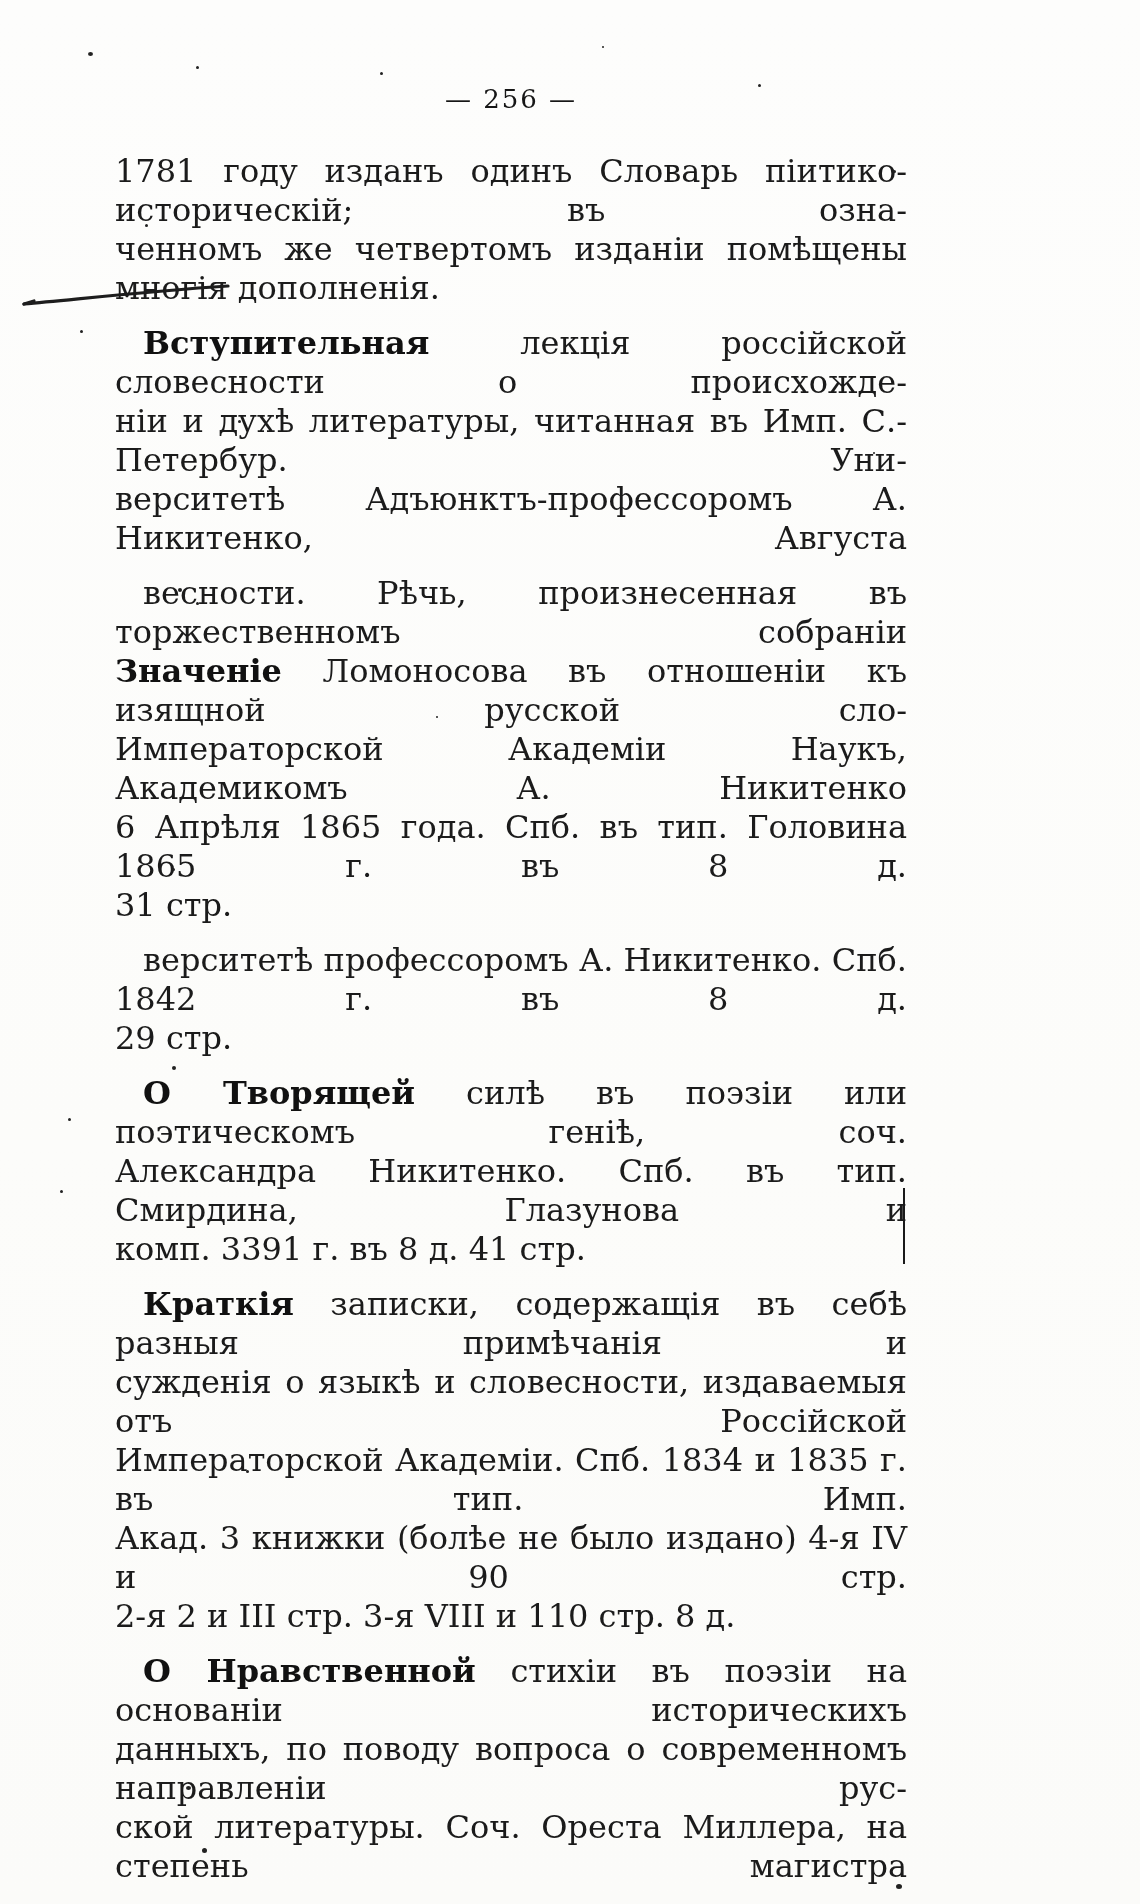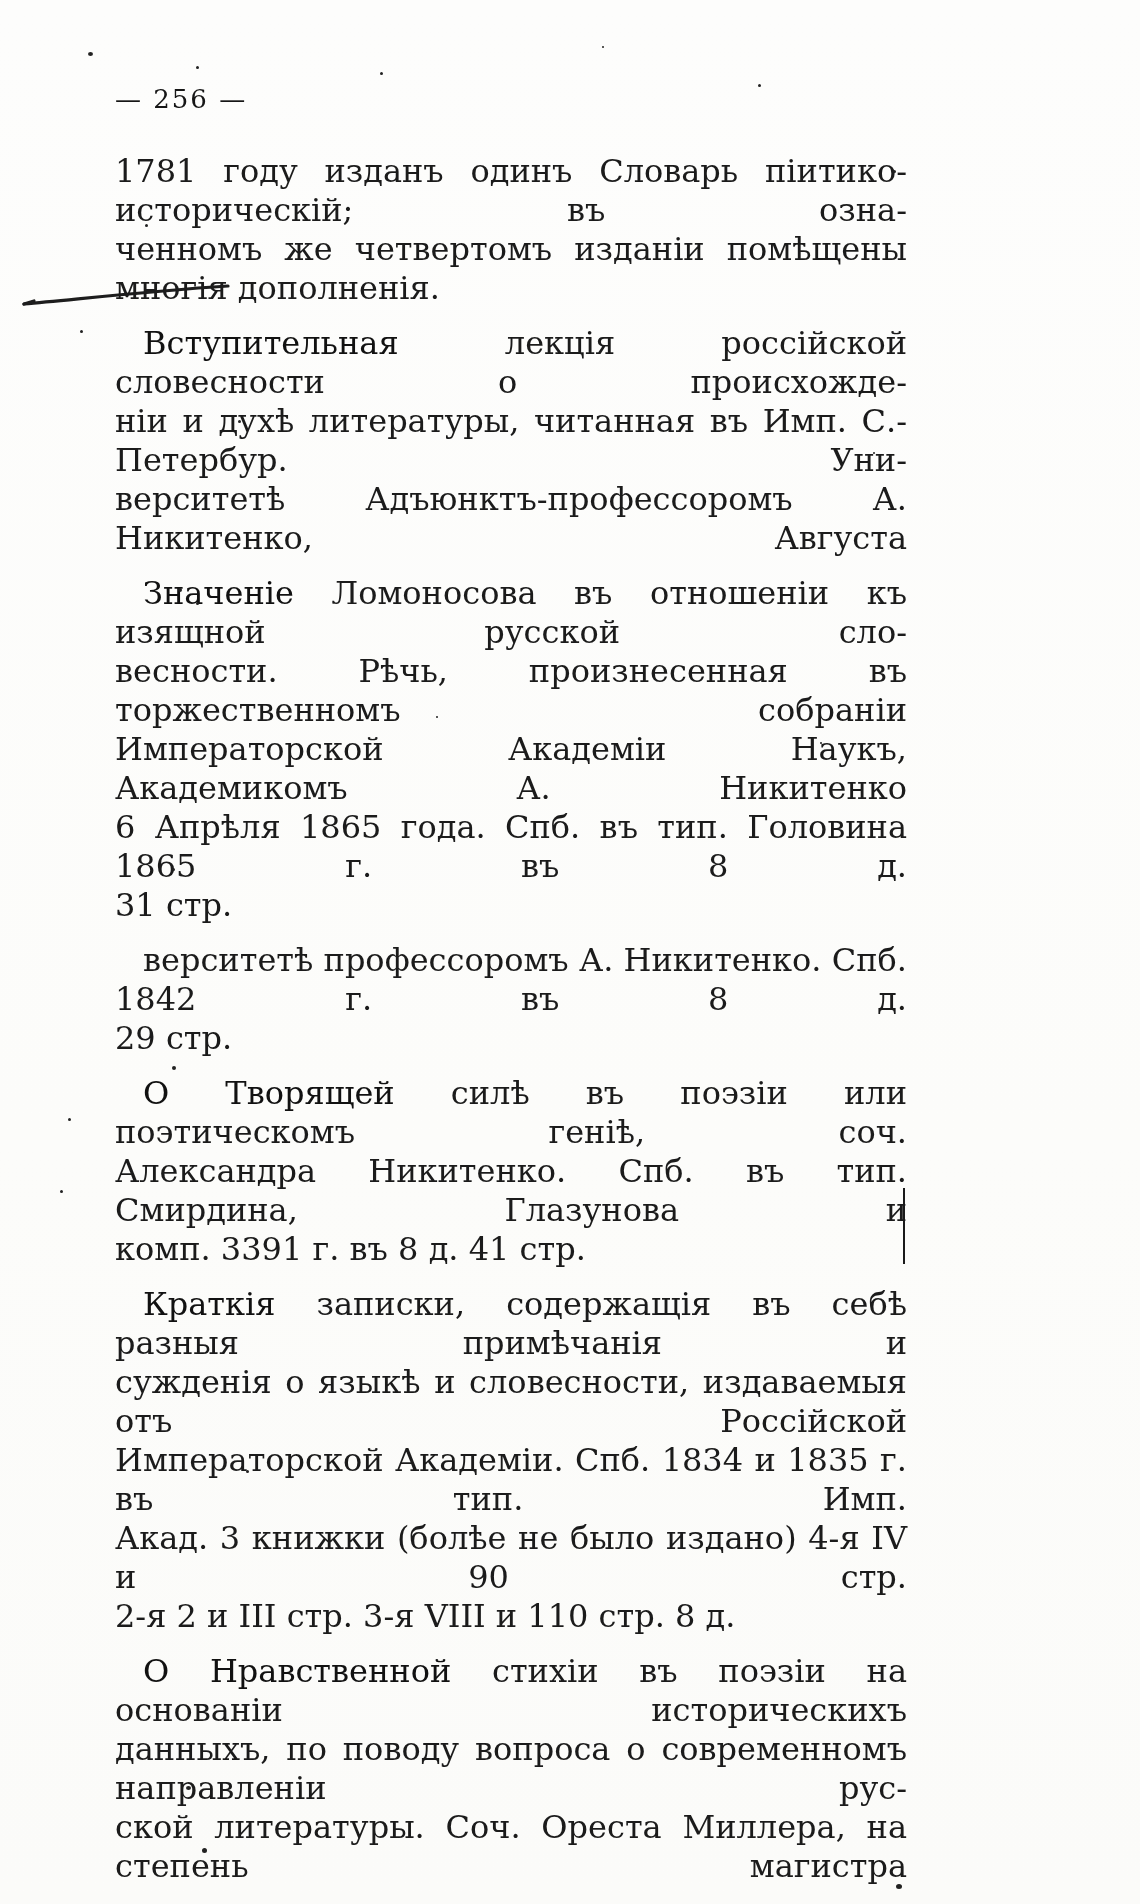--- a/index.html
+++ b/index.html
@@ -16,20 +16,21 @@
     font-family: "DejaVu Serif", "Liberation Serif", serif;
     color: #1c1c1c;
   }
   .page-column {
     position: absolute;
     left: 115px;
     top: 84px;
     width: 792px;
   }
   .page-number {
+    text-align: center;
     font-size: 26px;
     letter-spacing: 2px;
     line-height: 30px;
     margin-bottom: 38px;
     color: #161616;
   }
   .para {
     font-size: 32px;
     line-height: 39px;
     margin-bottom: 16px;
@@ -40,21 +41,21 @@
     text-align-last: justify;
     min-height: 39px;
   }
   .ln.end {
     text-align-last: left;
   }
   .indent-first .ln:first-child {
     text-indent: 28px;
   }
   .lead {
-    font-weight: normal;
+    font-weight: bold;
     color: #111111;
   }
   
   .speck {
     position: absolute;
     background: #222222;
     border-radius: 50%;
   }
   .edge-line {
     position: absolute;
@@ -84,22 +85,22 @@
     <div class="ln end"><span>ченномъ же четвертомъ изданіи помѣщены многія дополненія.</span></div>
   </div>
 
   <div class="para indent-first">
     <div class="ln"><span class="lead">Вступительная</span><span> лекція россійской словесности о происхожде-</span></div>
     <div class="ln"><span>ніи и духѣ литературы, читанная въ Имп. С.-Петербур. Уни-</span></div>
     <div class="ln"><span>верситетѣ Адъюнктъ-профессоромъ А. Никитенко, Августа</span></div>
   </div>
 
   <div class="para indent-first">
+    <div class="ln"><span>весности. Рѣчь, произнесенная въ торжественномъ собраніи</span></div>
     <div class="ln"><span class="lead">Значеніе</span><span> Ломоносова въ отношеніи къ изящной русской сло-</span></div>
-    <div class="ln"><span>весности. Рѣчь, произнесенная въ торжественномъ собраніи</span></div>
     <div class="ln"><span>Императорской Академіи Наукъ, Академикомъ А. Никитенко</span></div>
     <div class="ln"><span>6 Апрѣля 1865 года. Спб. въ тип. Головина 1865 г. въ 8 д.</span></div>
     <div class="ln end"><span>31 стр.</span></div>
   </div>
 
   <div class="para indent-first">
     <div class="ln"><span>верситетѣ профессоромъ А. Никитенко. Спб. 1842 г. въ 8 д.</span></div>
     <div class="ln end"><span>29 стр.</span></div>
   </div>
 

